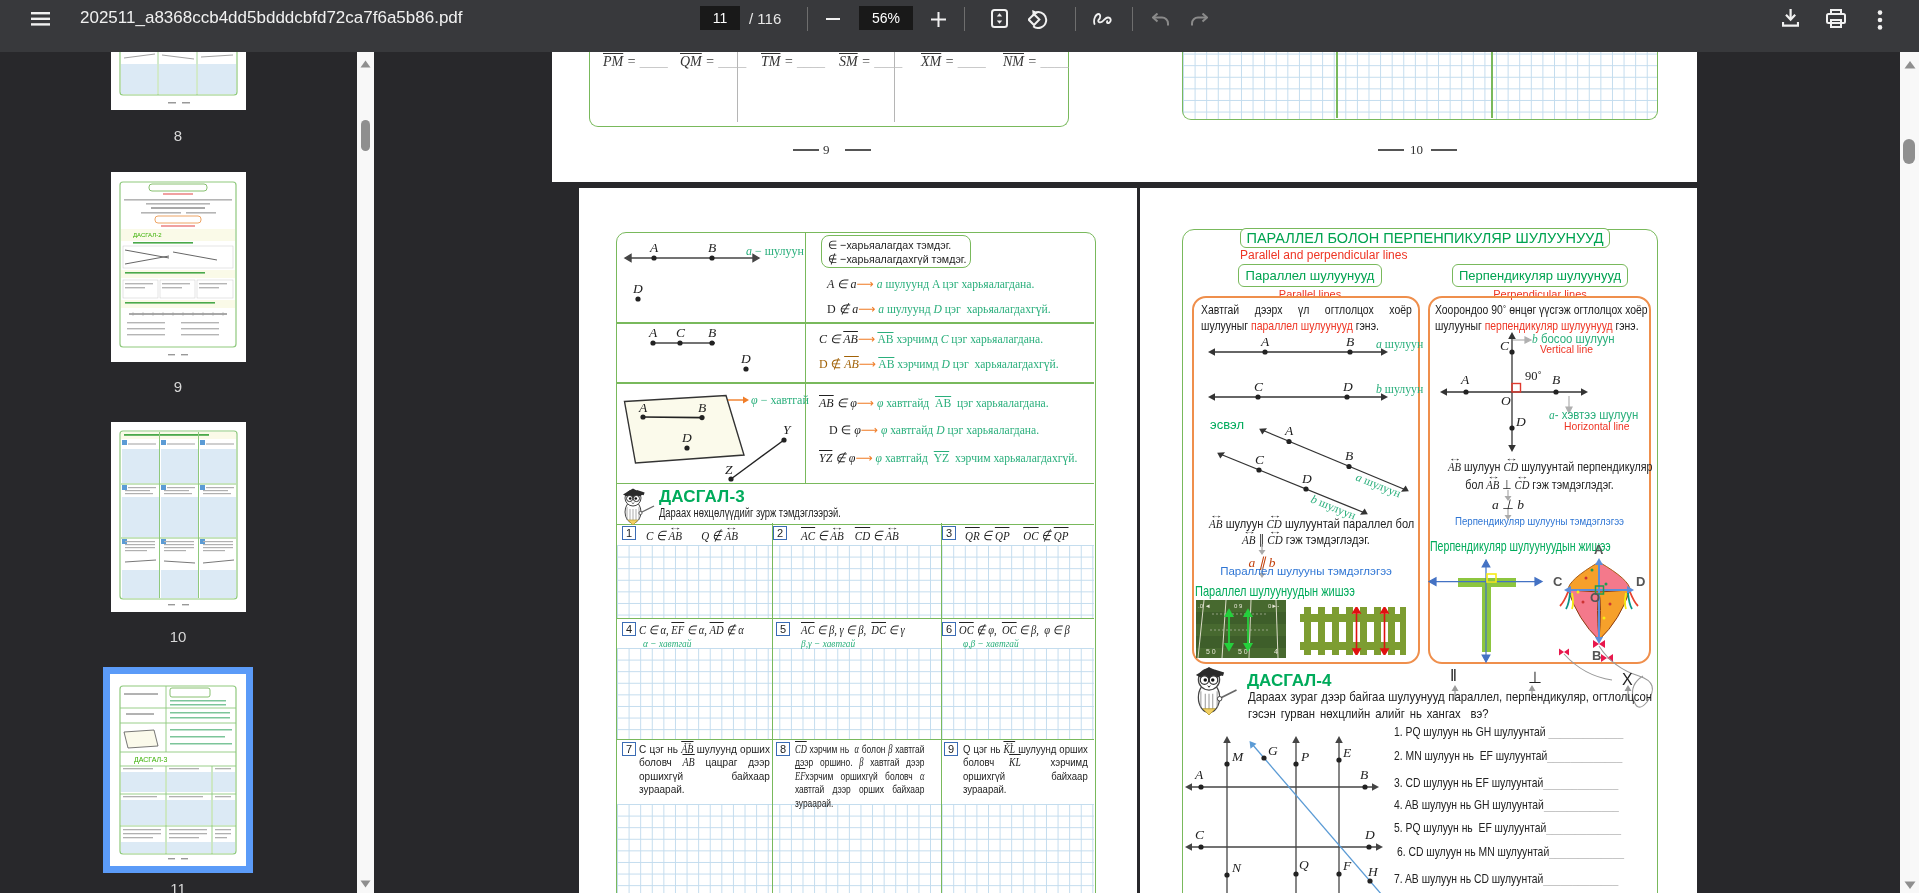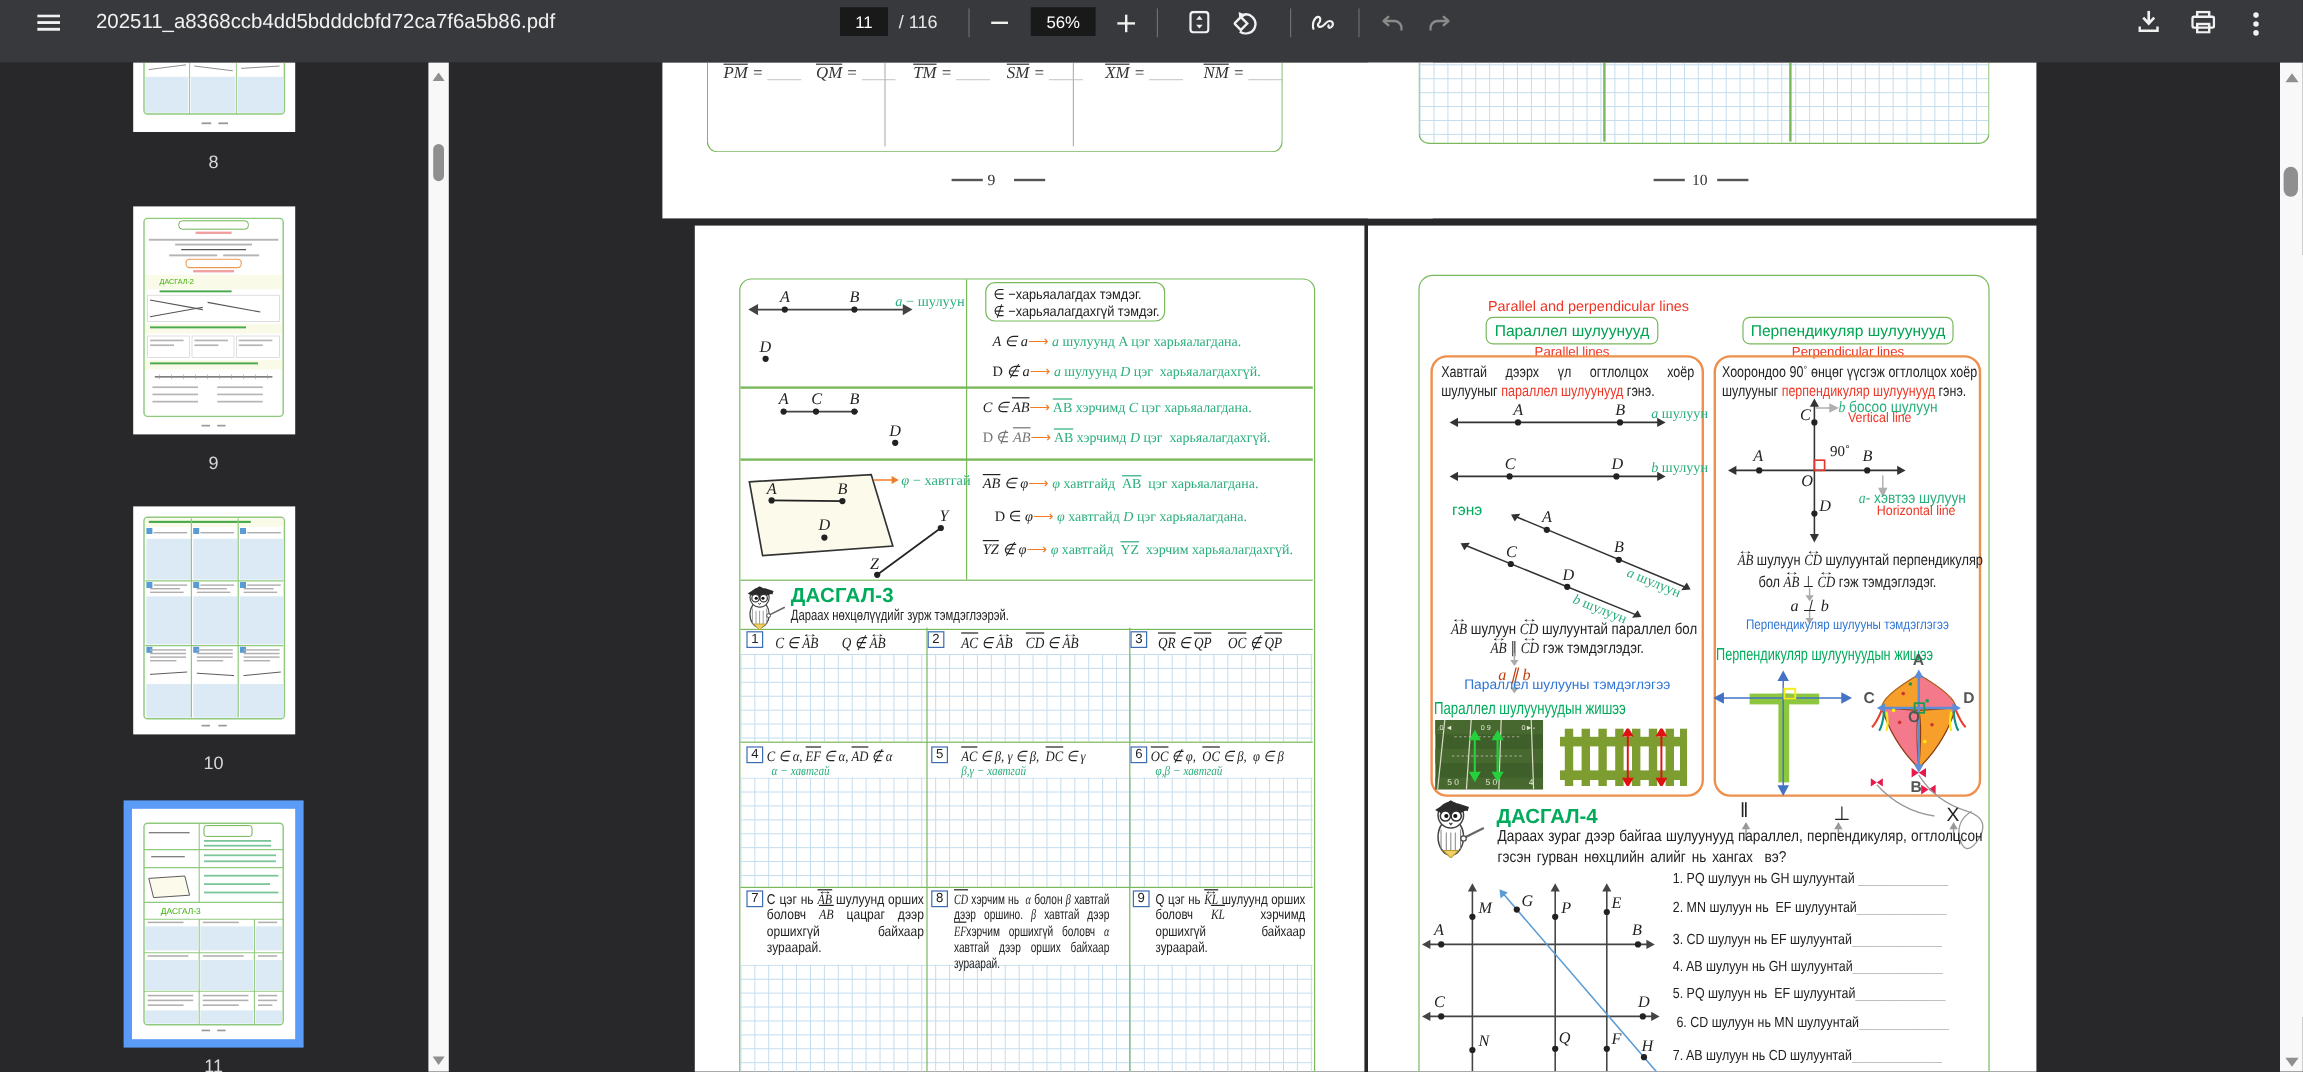--- a/index.html
+++ b/index.html
@@ -430,21 +430,21 @@
   <div class="tl tealtxt" style="left:129px;top:11px;font-size:12px;"><i>a</i> − шулуун</div>
   <div class="tl tealtxt" style="left:134px;top:160px;font-size:12px;"><i>φ</i> − хавтгай</div>
 
   <div class="abs" style="left:204px;top:1.5px;width:150px;height:33px;border:1.4px solid #79b95c;border-radius:8px;"></div>
   <div class="tl" style="left:211px;top:4.5px;font-size:11.8px;color:#222;transform:scaleX(0.9);transform-origin:0 0;">∈ −харьяалагдах тэмдэг.</div>
   <div class="tl" style="left:211px;top:18.5px;font-size:11.8px;color:#222;transform:scaleX(0.9);transform-origin:0 0;">∉ −харьяалагдахгүй тэмдэг.</div>
   <div class="tl" style="left:210px;top:44px;font-size:12px;"><span class="m" style="color:#222">A ∈ a</span><span class="org">⟶</span><span class="tealtxt"> <i>a</i> шулуунд A цэг харьяалагдана.</span></div>
   <div class="tl" style="left:210px;top:69px;font-size:12px;"><span class="m" style="color:#222;font-style:normal">D</span><span class="m" style="color:#222"> ∉ a</span><span class="org">⟶</span><span class="tealtxt"> <i>a</i> шулуунд <i>D</i> цэг&nbsp; харьяалагдахгүй.</span></div>
 
   <div class="tl" style="left:202px;top:99px;font-size:12px;"><span class="m" style="color:#222">C ∈ <span class="ob">AB</span></span><span class="org">⟶</span><span class="tealtxt"> <span class="ob">AB</span> хэрчимд <i>C</i> цэг харьяалагдана.</span></div>
-  <div class="tl" style="left:202px;top:124px;font-size:12px;"><span class="m" style="color:#737373;font-style:normal">D ∉ <span class="ob" style="font-style:italic">AB</span></span><span class="org">⟶</span><span class="tealtxt"> <span class="ob">AB</span> хэрчимд <i>D</i> цэг&nbsp; харьяалагдахгүй.</span></div>
+  <div class="tl" style="left:202px;top:124px;font-size:12px;"><span class="m" style="color:#a16207;font-style:normal">D ∉ <span class="ob" style="font-style:italic">AB</span></span><span class="org">⟶</span><span class="tealtxt"> <span class="ob">AB</span> хэрчимд <i>D</i> цэг&nbsp; харьяалагдахгүй.</span></div>
 
   <div class="tl" style="left:202px;top:163px;font-size:12px;"><span class="m" style="color:#222"><span class="ob">AB</span> ∈ φ</span><span class="org">⟶</span><span class="tealtxt"> <i>φ</i> хавтгайд &nbsp;<span class="ob">AB</span>&nbsp; цэг харьяалагдана.</span></div>
   <div class="tl" style="left:212px;top:190px;font-size:12px;"><span class="m" style="color:#222;font-style:normal">D ∈ <i>φ</i></span><span class="org">⟶</span><span class="tealtxt"> <i>φ</i> хавтгайд <i>D</i> цэг харьяалагдана.</span></div>
   <div class="tl" style="left:202px;top:218px;font-size:12px;"><span class="m" style="color:#222"><span class="ob">YZ</span> ∉ φ</span><span class="org">⟶</span><span class="tealtxt"> <i>φ</i> хавтгайд &nbsp;<span class="ob">YZ</span>&nbsp; хэрчим харьяалагдахгүй.</span></div>
 
   <svg class="abs" style="left:4px;top:254px" width="40" height="38" viewBox="0 0 40 38">
     <ellipse cx="12" cy="25" rx="8" ry="11" fill="#fff" stroke="#444" stroke-width="1"></ellipse>
     <g stroke="#888" stroke-width="0.7">
           <line x1="6" y1="20" x2="6" y2="33"></line>
           <line x1="9" y1="22" x2="9" y2="35"></line>
@@ -487,20 +487,21 @@
   <div class="nbox" style="left:5px;top:509px;">7</div>
   <div class="abs" style="left:22px;top:510px;width:154px;font-size:11.8px;color:#222;text-align:justify;line-height:13.4px;transform:scaleX(0.85);transform-origin:0 0;">С цэг нь <span class="m oarr ob">AB</span> шулуунд орших боловч <span class="m ob">AB</span> цацраг дээр оршихгүй байхаар зураарай.</div>
   <div class="nbox" style="left:159px;top:509px;">8</div>
   <div class="abs" style="left:178px;top:510px;width:181px;font-size:11.8px;color:#222;text-align:justify;line-height:13.4px;transform:scaleX(0.715);transform-origin:0 0;"><span class="m ob">CD</span> хэрчим нь &nbsp;<i class="m">α</i> болон <i class="m">β</i> хавтгай дээр оршино. <i class="m">β</i> хавтгай дээр <span class="m ob">EF</span>хэрчим оршихгүй боловч <i class="m">α</i> хавтгай дээр орших байхаар зураарай.</div>
   <div class="nbox" style="left:327px;top:509px;">9</div>
   <div class="abs" style="left:346px;top:510px;width:154px;font-size:11.8px;color:#222;text-align:justify;line-height:13.4px;transform:scaleX(0.81);transform-origin:0 0;">Q цэг нь <span class="m oarr ob">KL</span> шулуунд орших боловч <span class="m ob">KL</span>&nbsp; хэрчимд оршихгүй байхаар зураарай.</div>
  </div>
 </div>
 <div id="page12" class="page" style="left:1140px;top:188px;width:557px;height:705px;">
  <div class="abs" style="left:42px;top:41px;width:476px;height:670px;border:1.5px solid #79b95c;border-radius:12px 12px 0 0;"></div>
+ <div class="abs" style="left:100px;top:40px;width:370px;height:20px;border:1.5px solid #79b95c;border-radius:6px;background:#fff;text-align:center;font-size:14.5px;color:#00a350;line-height:19px;white-space:nowrap;overflow:hidden;">ПАРАЛЛЕЛ БОЛОН ПЕРПЕНПИКУЛЯР ШУЛУУНУУД</div>
  <div class="abs redt" style="left:100px;top:60px;width:370px;font-size:12px;">Parallel and perpendicular lines</div>
  <div class="abs" style="left:98px;top:76px;width:144px;height:23px;border:1.5px solid #79b95c;border-radius:6px;background:#fff;text-align:center;font-size:13px;color:#00a350;line-height:21px;white-space:nowrap;">Параллел шулуунууд</div>
  <div class="abs" style="left:312px;top:76px;width:176px;height:23px;border:1.5px solid #79b95c;border-radius:6px;background:#fff;text-align:center;font-size:13px;color:#00a350;line-height:21px;white-space:nowrap;">Перпендикуляр шулуунууд</div>
  <div class="abs redt" style="left:98px;top:100px;width:144px;text-align:center;font-size:11px;">Parallel lines</div>
  <div class="abs redt" style="left:312px;top:100px;width:176px;text-align:center;font-size:11px;">Perpendicular lines</div>
  <div class="abs" style="left:52px;top:108px;width:228px;height:368px;border:2px solid #ef8f4c;border-radius:14px;"></div>
  <div class="abs" style="left:288px;top:108px;width:223px;height:368px;border:2px solid #ef8f4c;border-radius:14px;"></div>
 
  <div class="abs" style="left:61px;top:114px;width:262px;font-size:13px;color:#222;line-height:16px;transform:scaleX(0.805);transform-origin:0 0;">
    <div style="display:flex;justify-content:space-between;">
@@ -547,21 +548,21 @@
      <text x="63" y="168">C</text>
         <text x="110" y="187">D</text>
    </g>
    <g font-family="Liberation Serif" font-size="11.8" fill="#2aaf7c">
      <text x="184" y="52"><tspan font-style="italic">a</tspan> шулуун</text>
      <text x="184" y="97"><tspan font-style="italic">b</tspan> шулуун</text>
      <text x="163" y="184" transform="rotate(22 163 184)"><tspan font-style="italic">a</tspan> шулуун</text>
      <text x="118" y="206" transform="rotate(22 118 206)"><tspan font-style="italic">b</tspan> шулуун</text>
    </g>
  </svg>
- <div class="tl grn" style="left:70px;top:229px;font-size:13px;">гэнэ</div>
+ <div class="tl grn" style="left:70px;top:229px;font-size:13px;">эсвэл</div>
  <div class="abs" style="left:52px;top:328px;width:228px;text-align:center;font-size:13px;color:#222;white-space:nowrap;transform:scaleX(0.85);"><span class="m"><span class="oarr">AB</span></span> шулуун <span class="m"><span class="oarr">CD</span></span> шулуунтай параллел бол</div>
  <div class="abs" style="left:52px;top:344px;width:228px;text-align:center;font-size:13px;color:#222;white-space:nowrap;transform:scaleX(0.85);"><span class="m"><span class="oarr">AB</span></span> ∥ <span class="m"><span class="oarr">CD</span></span> гэж тэмдэглэдэг.</div>
  <svg class="abs" style="left:116px;top:356px;" width="12" height="11" viewBox="0 0 12 11">
       <line x1="6" y1="0" x2="6" y2="7" stroke="#aaa" stroke-width="1.2"></line>
       <path d="M6 11 l-3.5 -5 h7 Z" fill="#aaa"></path>
     </svg>
  <div class="abs m" style="left:52px;top:366px;width:140px;text-align:center;font-size:13.5px;color:#c2410c;">a ∥ b</div>
  <svg class="abs" style="left:116px;top:379px;" width="12" height="11" viewBox="0 0 12 11">
       <line x1="6" y1="0" x2="6" y2="7" stroke="#aaa" stroke-width="1.2"></line>
       <path d="M6 11 l-3.5 -5 h7 Z" fill="#aaa"></path>

